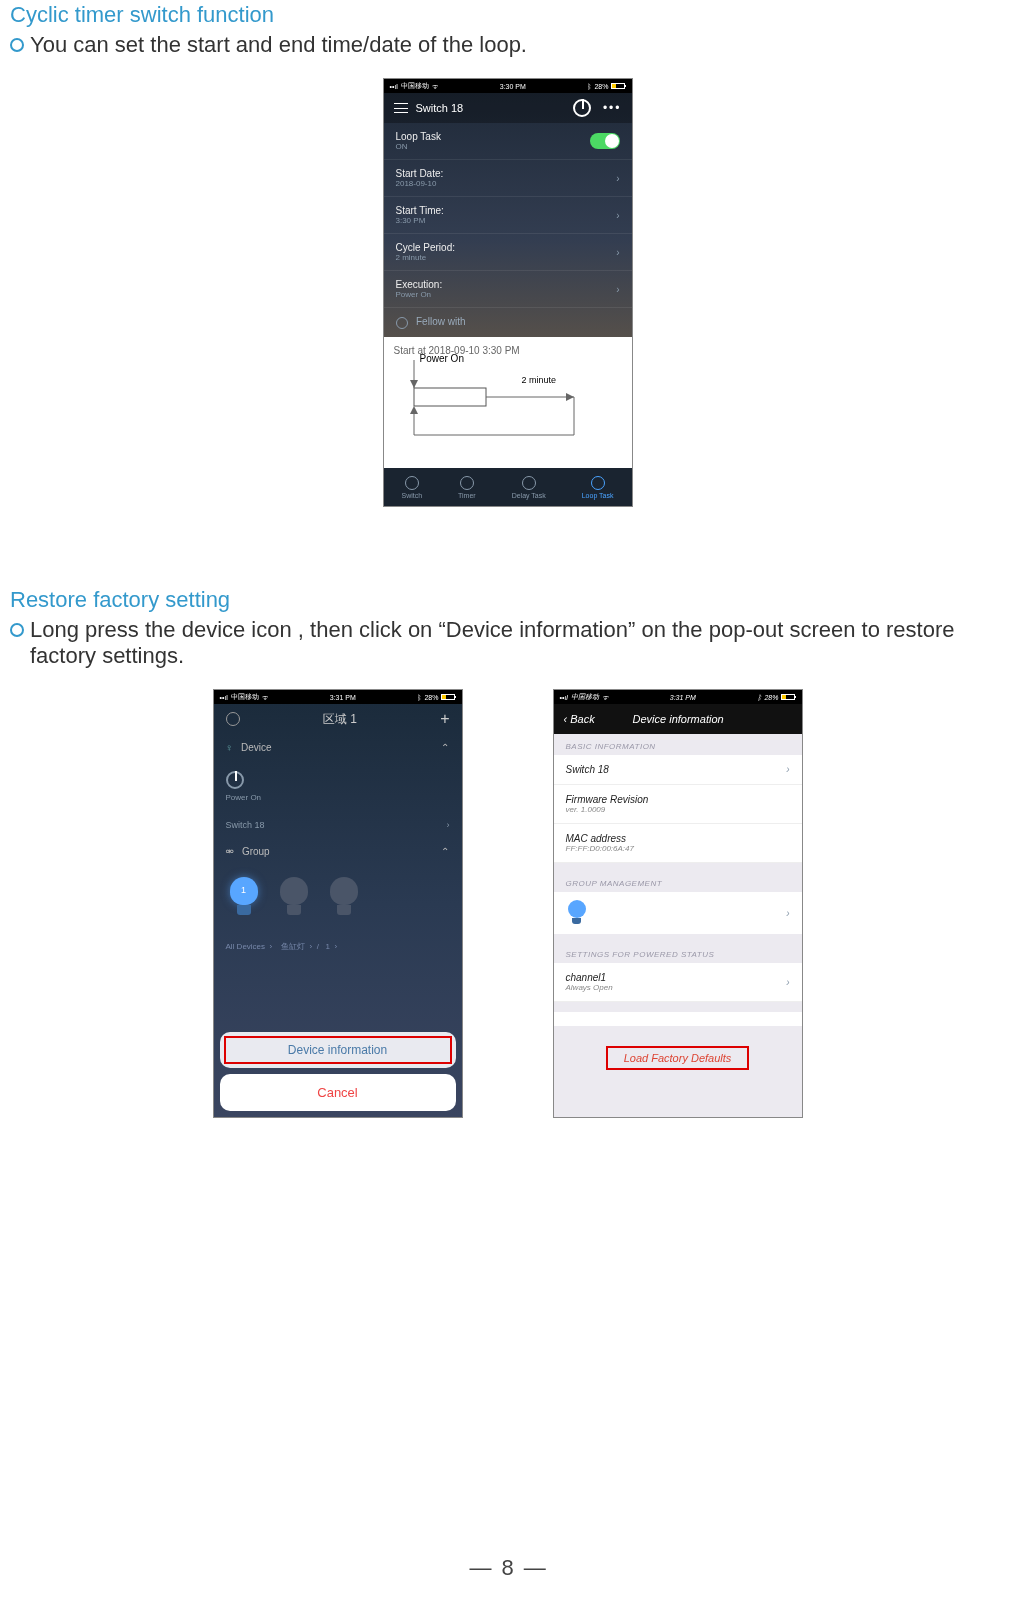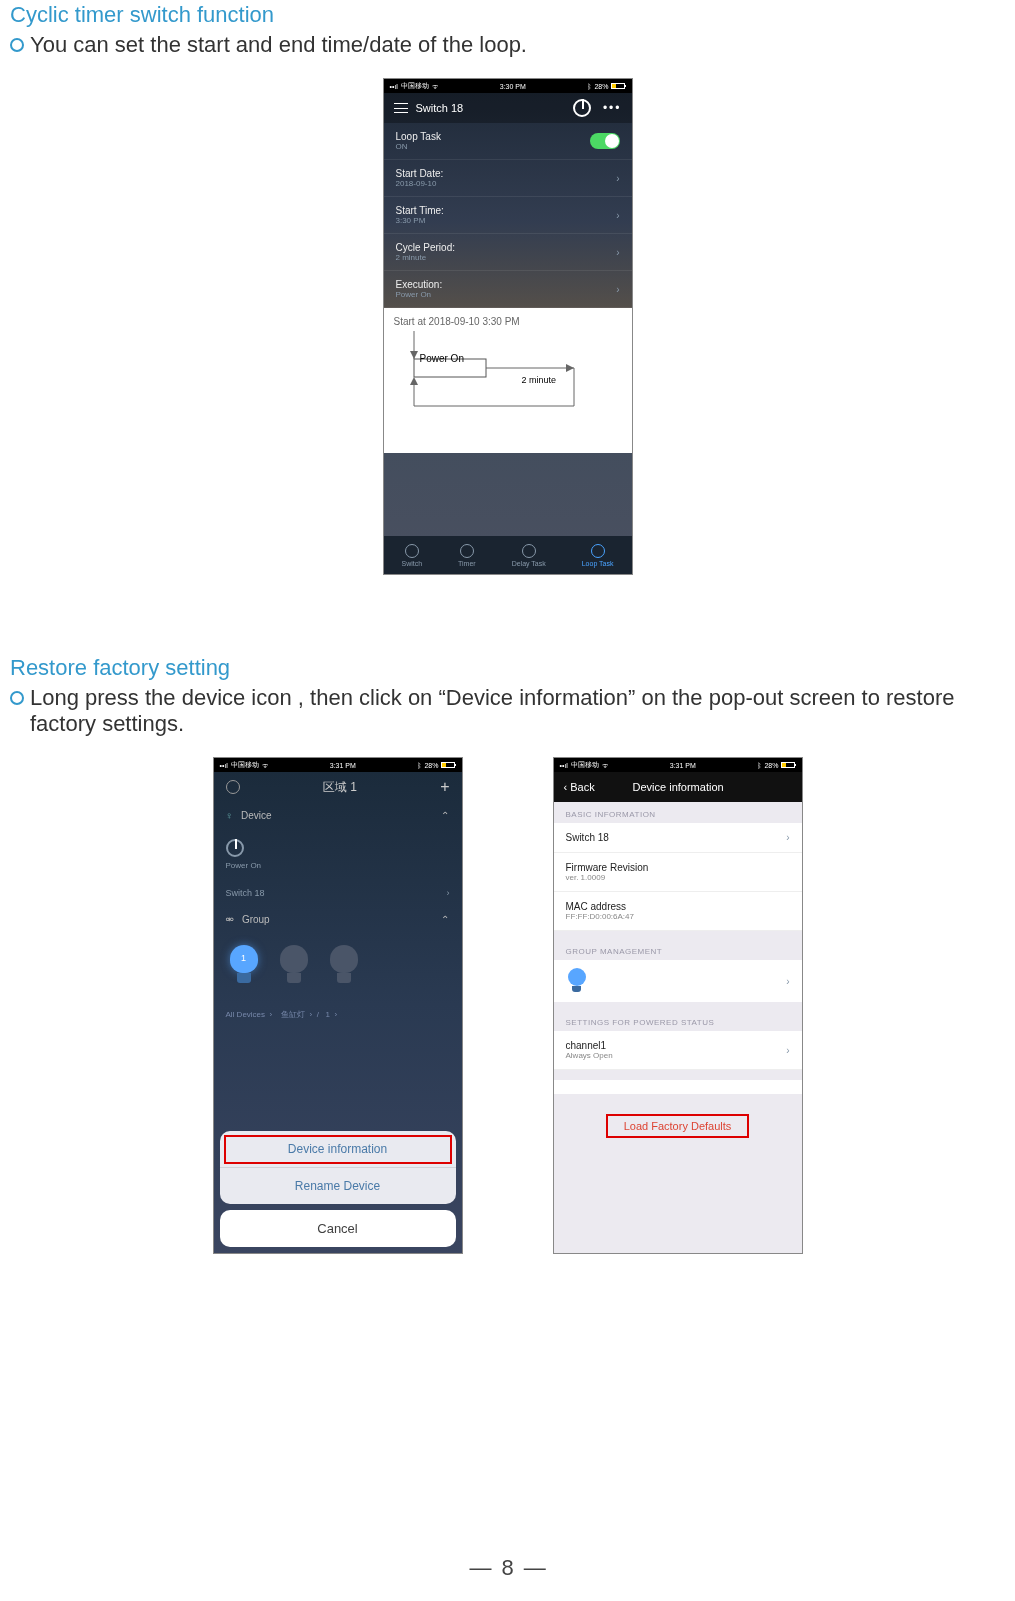--- a/index.html
+++ b/index.html
@@ -16,21 +16,21 @@
   .bullet-line { font-size: 22px; color: #333; display: flex; align-items: flex-start; gap: 6px; }
   .circle-mark {
     width: 14px; height: 14px; border: 2px solid #3399cc; border-radius: 50%;
     display: inline-block; margin-top: 6px; flex-shrink: 0;
   }
   .section1 { padding-top: 2px; }
   .section2 { margin-top: 80px; }
   .phone-wrap { display: flex; justify-content: center; margin-top: 20px; }
   .phone-wrap2 { display: flex; justify-content: center; gap: 90px; margin-top: 20px; }
   .phone {
-    width: 250px; height: 497px; background: #1a2a3a;
+    width: 250px; height: 429px; background: #1a2a3a;
     border: 1px solid #888;
     position: relative; overflow: hidden; color: #ccc; font-size: 9px;
     background: linear-gradient(180deg, #2a3a4a 0%, #3a4a5a 40%, #4a5060 100%);
   }
   .status-bar {
     height: 14px; background: #000; color: #fff; font-size: 7px;
     display: flex; justify-content: space-between; align-items: center;
     padding: 0 6px;
   }
   .sb-left, .sb-right { display: flex; gap: 3px; align-items: center; }
@@ -100,25 +100,25 @@
   }
   .as-group { background:rgba(240,240,245,0.97); border-radius:10px; overflow:hidden; }
   .as-item {
     padding:11px 0; text-align:center; color:#4a7aa8; font-size:12px;
     border-bottom:1px solid rgba(0,0,0,0.1);
   }
   .as-item:last-child { border-bottom:none; }
   .as-item.highlight { outline:2px solid #d00; outline-offset:-6px; }
   .as-cancel {
     margin-top:6px; background:#fff; border-radius:10px; padding:11px 0;
-    text-align:center; color:#404040; font-size:13px; font-weight:500;
+    text-align:center; color:#ef4444; font-size:13px; font-weight:500;
   }
 
   
-  .pc { background:#eceaf0; }
+  .pc { background:#eceaf0;font-style:italic; }
   .pc-header { height:30px; background:#111; color:#fff; display:flex; align-items:center; padding:0 10px; font-size:11px; }
   .pc-header .back { font-size:11px; }
   .pc-header .ttl { flex:1; text-align:center; margin-left:-30px; }
   .pc-sect { padding:8px 12px 4px 12px; color:#9a98a8; font-size:8px; letter-spacing:0.5px; }
   .pc-row {
     background:#fff; padding:9px 12px; border-bottom:1px solid #eee;
     display:flex; justify-content:space-between; align-items:center; font-size:10px; color:#222;
   }
   .pc-row .sub2 { color:#888; font-size:8px; display:block; }
   .pc-bulb-row { background:#fff; padding:8px 12px; display:flex; justify-content:space-between; align-items:center; }
@@ -207,20 +207,26 @@
         <span class="sub">2 minute</span>
       </div>
       <span class="chev">›</span>
     </div>
     <div class="pa-row">
       <div>
         <span class="lbl">Execution:</span>
         <span class="sub">Power On</span>
       </div>
       <span class="chev">›</span>
+    </div>
+    <div class="pa-row" style="border-bottom:none;">
+      <div>
+        <span class="radio-circle"></span>
+        <span class="lbl" style="color:#99aabb;">Fellow with</span>
+      </div>
     </div>
     </div>
     <div class="diagram-block">
       <div class="diag-txt">Start at 2018-09-10 3:30 PM</div>
       <svg width="220" height="100" style="margin-top:4px;">
         <line x1="20" y1="0" x2="20" y2="28" stroke="#666" stroke-width="1"></line>
         <polygon points="20,28 16,20 24,20" fill="#666"></polygon>
         <rect x="20" y="28" width="72" height="18" fill="none" stroke="#555" stroke-width="1"></rect>
         <line x1="92" y1="37" x2="180" y2="37" stroke="#666" stroke-width="1"></line>
         <polygon points="180,37 172,33 172,41" fill="#666"></polygon>
@@ -320,21 +326,20 @@
           <div class="bulb-body"></div>
           <div class="bulb-base"></div>
         </div>
     </div>
     <div class="pb-row" style="font-size:8px;color:#7788aa;">
       <span><span>All Devices</span> &nbsp;›&nbsp;&nbsp;&nbsp; <span>鱼缸灯</span> &nbsp;›&nbsp; / &nbsp; <span>1</span> &nbsp;›</span>
     </div>
     <div class="action-sheet">
       <div class="as-group">
         <div class="as-item highlight">Device information</div>
-        <div class="as-item">Rename Device</div>
       </div>
       <div class="as-cancel">Cancel</div>
     </div>
   </div>
 
   <div class="phone pc">
     <div class="status-bar">
       <div class="sb-left">
         <span>••ıl</span>
         <span>中国移动</span>

